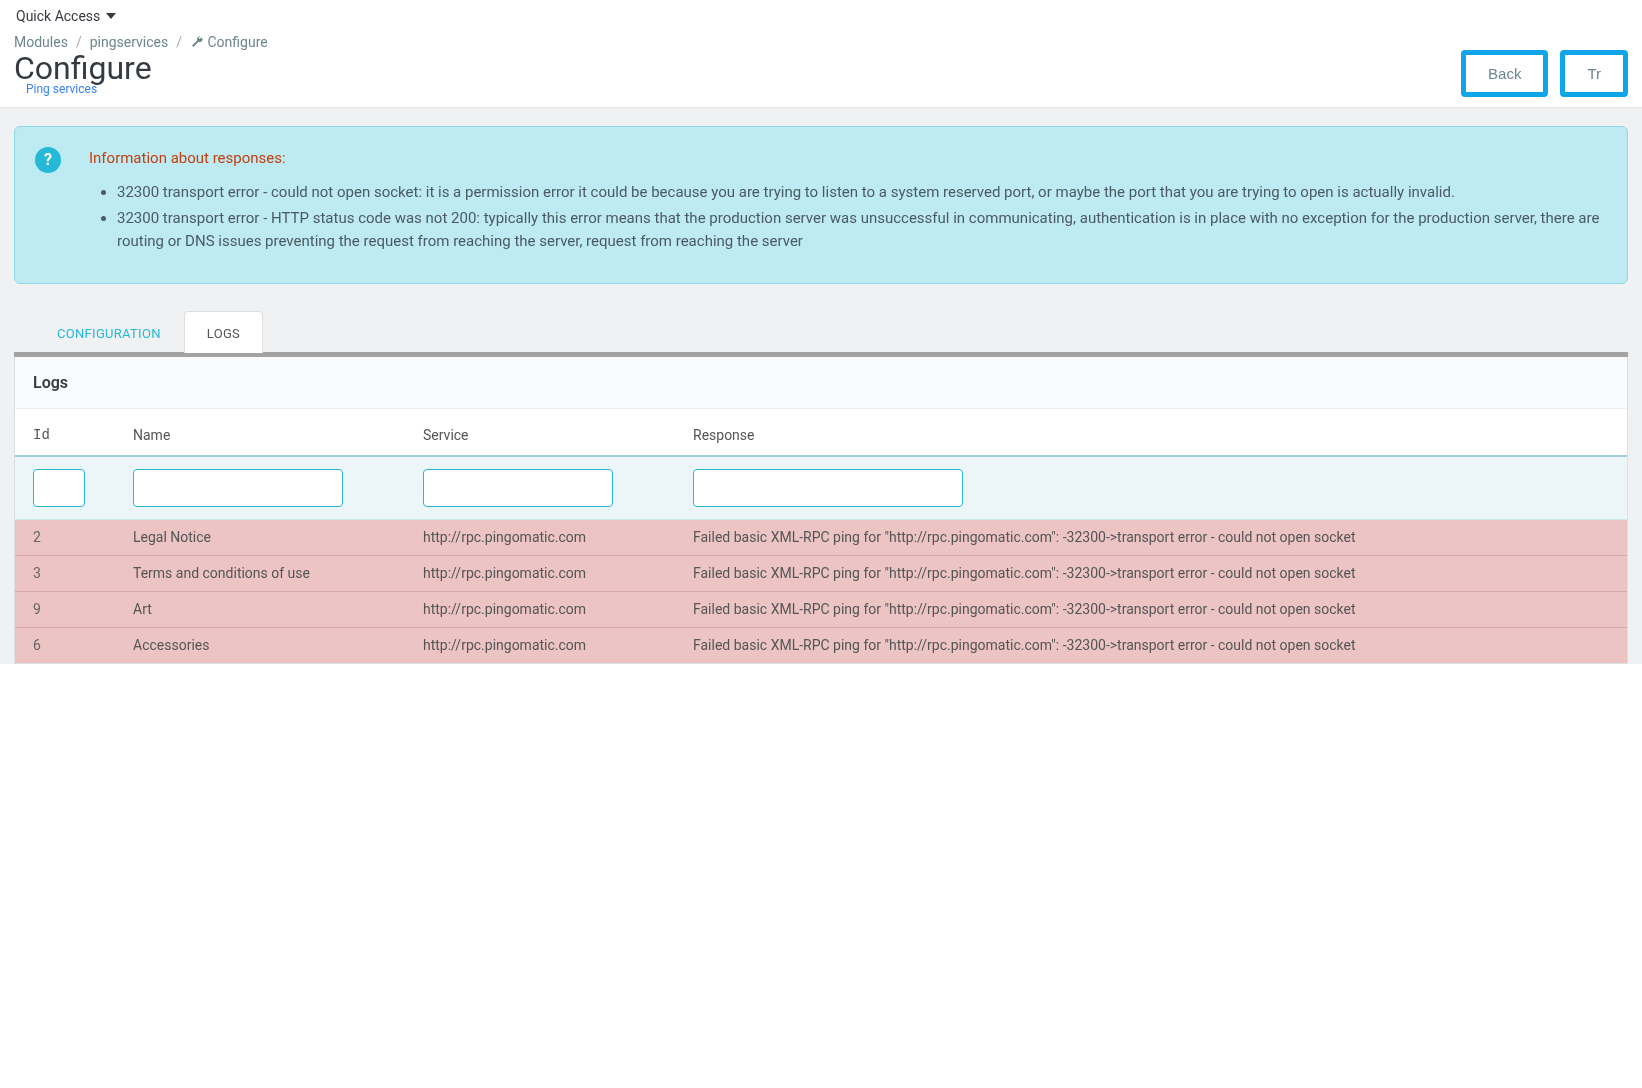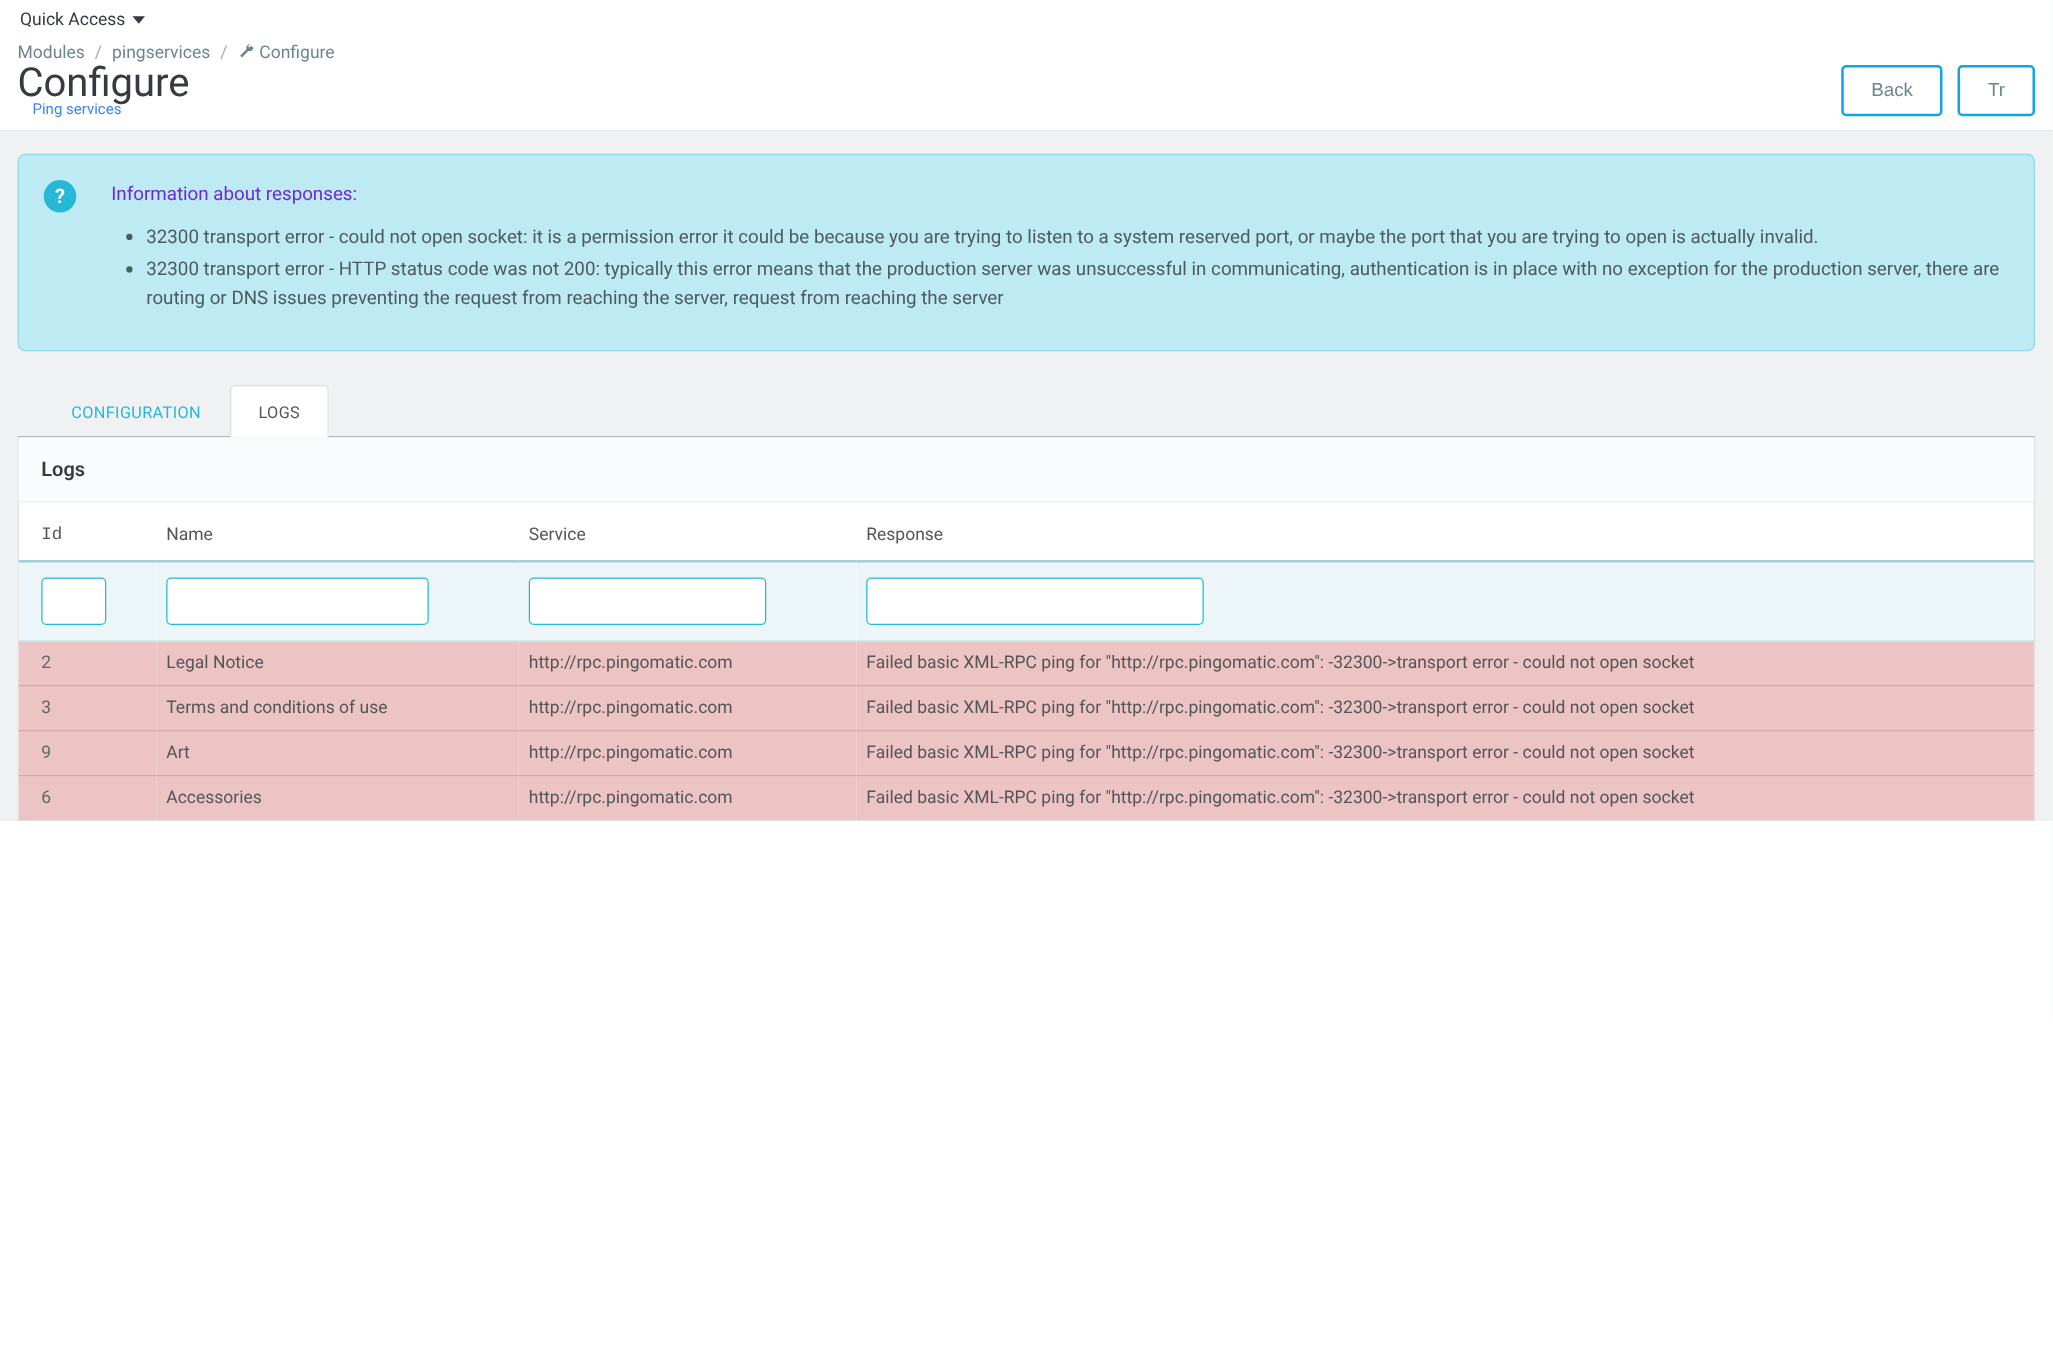--- a/index.html
+++ b/index.html
@@ -81,21 +81,21 @@
     line-height: 1;
   }
   .title-block .subtitle {
     font-size: 12px;
     color: #3b82f6;
     margin-top: -2px;
     padding-left: 12px;
   }
   .header-buttons { display: flex; gap: 12px; }
   .btn {
-    border: 2px solid #0ea5e9;
+    border: 5px solid #0ea5e9;
     background: #fff;
     color: #6c868e;
     padding: 10px 22px;
     font-size: 15px;
     border-radius: 4px;
     cursor: pointer;
   }
 
   
   .content {
@@ -121,31 +121,31 @@
     width: 26px; height: 26px;
     border-radius: 50%;
     background: #25b9d7;
     color: #fff;
     display: flex;
     align-items: center;
     justify-content: center;
     font-weight: bold;
     font-size: 16px;
   }
-  .alert-info .intro { color: #6d28d9; margin-bottom: 4px; }
+  .alert-info .intro { color: #c2410c; margin-bottom: 4px; }
   .alert-info ul { padding-left: 28px; margin-top: 11px; }
   .alert-info li { margin: 2px 0; }
 
   
   .tabs {
     display: flex;
     margin-top: 26px;
     padding-left: 20px;
     gap: 0;
-    border-bottom: 1px solid #a3a3a3;
+    border-bottom: 5px solid #a3a3a3;
   }
   .tab {
     padding: 14px 22px 12px 22px;
     font-size: 13px;
     letter-spacing: .3px;
     cursor: pointer;
     border: 1px solid transparent;
     border-bottom: none;
     position: relative;
     top: 1px;

